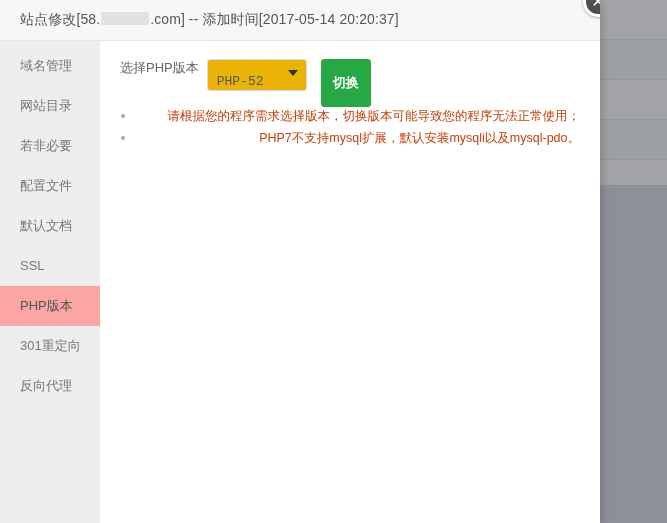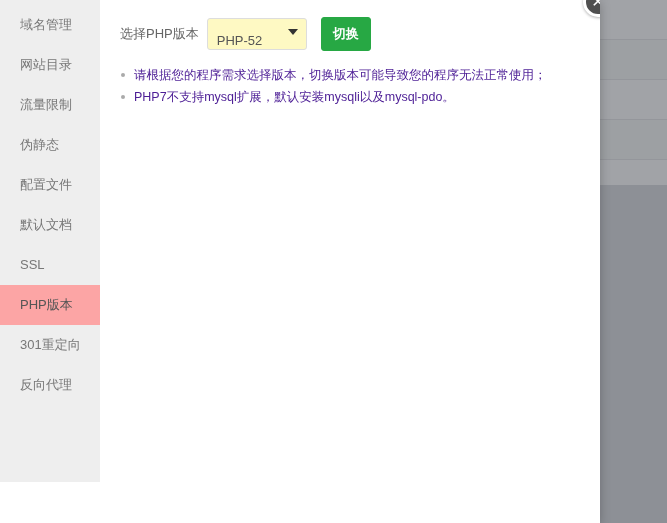--- a/index.html
+++ b/index.html
@@ -135,64 +135,64 @@
 
   #content {
     flex: 1 1 auto;
     background: #ffffff;
     padding: 18px 20px 0 20px;
     box-sizing: border-box;
   }
 
   #php-form {
     display: flex;
-    align-items: center;
+    align-items: flex-start;
     height: 32px;
     margin-bottom: 14px;
   }
   #php-label {
     font-size: 13px;
     color: #666666;
     margin-right: 8px;
     white-space: nowrap;
   }
   #php-select {
     width: 100px;
     height: 32px;
     font-size: 13px;
     color: #555555;
     border: 1px solid #dddddd;
     border-radius: 3px;
-    background: #fef9c3;
+    background: #eab308;
     padding: 12px 22px 0 9px;
     box-sizing: border-box;
     appearance: none;
     -webkit-appearance: none;
     -moz-appearance: none;
     cursor: pointer;
-    font-family: Liberation Sans, sans-serif;
+    font-family: Liberation Mono, monospace;
   }
   .select-wrap {
     position: relative;
     display: inline-block;
   }
   .select-caret {
     position: absolute;
     right: 9px;
     top: 11px;
     width: 0;
     height: 0;
     border-left: 5px solid transparent;
     border-right: 5px solid transparent;
     border-top: 6px solid #333333;
     pointer-events: none;
   }
   #switch-button {
     margin-left: 14px;
-    height: 34px;
+    height: 48px;
     min-width: 44px;
     padding: 0 11px;
     background: #27a844;
     border: 1px solid #27a844;
     border-radius: 3px;
     color: #ffffff;
     font-size: 13px;
     font-weight: bold;
     cursor: pointer;
     font-family: "Liberation Sans", "DejaVu Sans", sans-serif;
@@ -200,24 +200,25 @@
   }
 
   #notes {
     list-style: none;
     margin: 0;
     padding: 0;
   }
   #notes li {
     position: relative;
     font-size: 12.5px;
-    color: #4c1d95;
+    color: #c2410c;
     line-height: 22px;
     padding-left: 14px;
     white-space: nowrap;
+    text-align: right;
   }
   #notes li::before {
     content: "";
     position: absolute;
     left: 1px;
     top: 9px;
     width: 4px;
     height: 4px;
     background: #aaaaaa;
     border-radius: 50%;
@@ -233,28 +234,30 @@
     <div class="bg-row"></div>
     <div class="bg-row alt"></div>
     <div class="bg-row"></div>
   </div>
   <div class="bg-lower"></div>
   <div class="bg-shade"></div>
 </div>
 
 <div id="modal">
 
+  <div id="modal-header">
+    <div id="modal-title"><span>站点修改[58.</span><span class="mask-chip"></span><span>.com] -- 添加时间[2017-05-14 20:20:37]</span></div>
+  </div>
 
   <div id="modal-body">
 
     <div id="sidebar">
       <div class="side-item">域名管理</div>
       <div class="side-item">网站目录</div>
-      <div class="side-item">流量限制</div>
-      <div class="side-item">伪静态</div>
+      <div class="side-item">若非必要</div>
       <div class="side-item">配置文件</div>
       <div class="side-item">默认文档</div>
       <div class="side-item">SSL</div>
       <div class="side-item active">PHP版本</div>
       <div class="side-item">301重定向</div>
       <div class="side-item">反向代理</div>
     </div>
 
     <div id="content">
 

